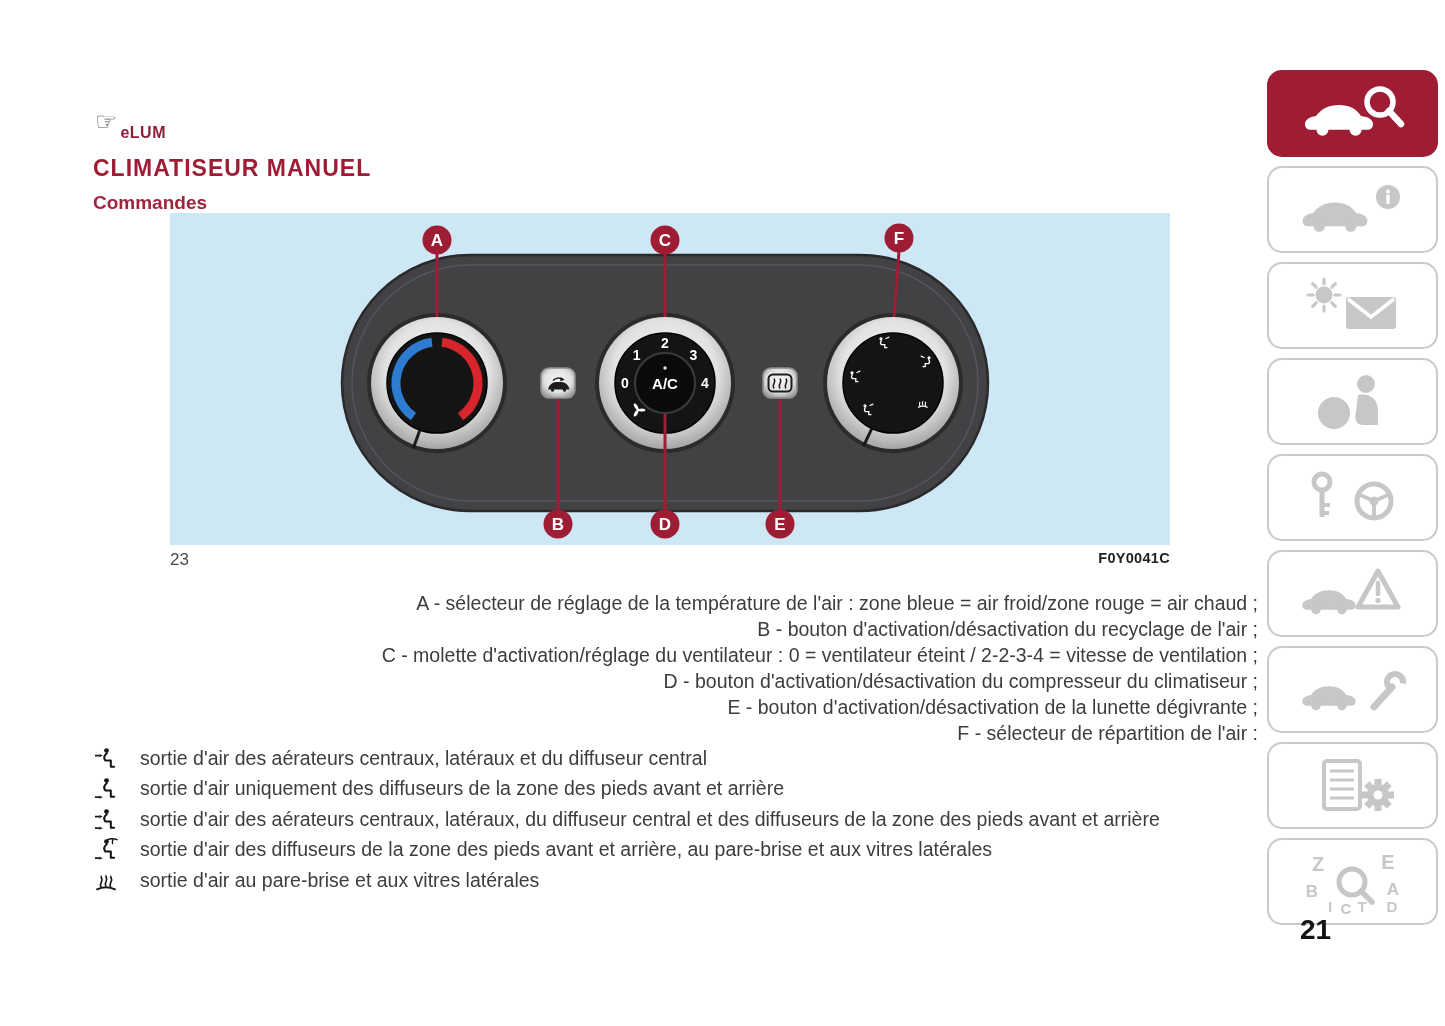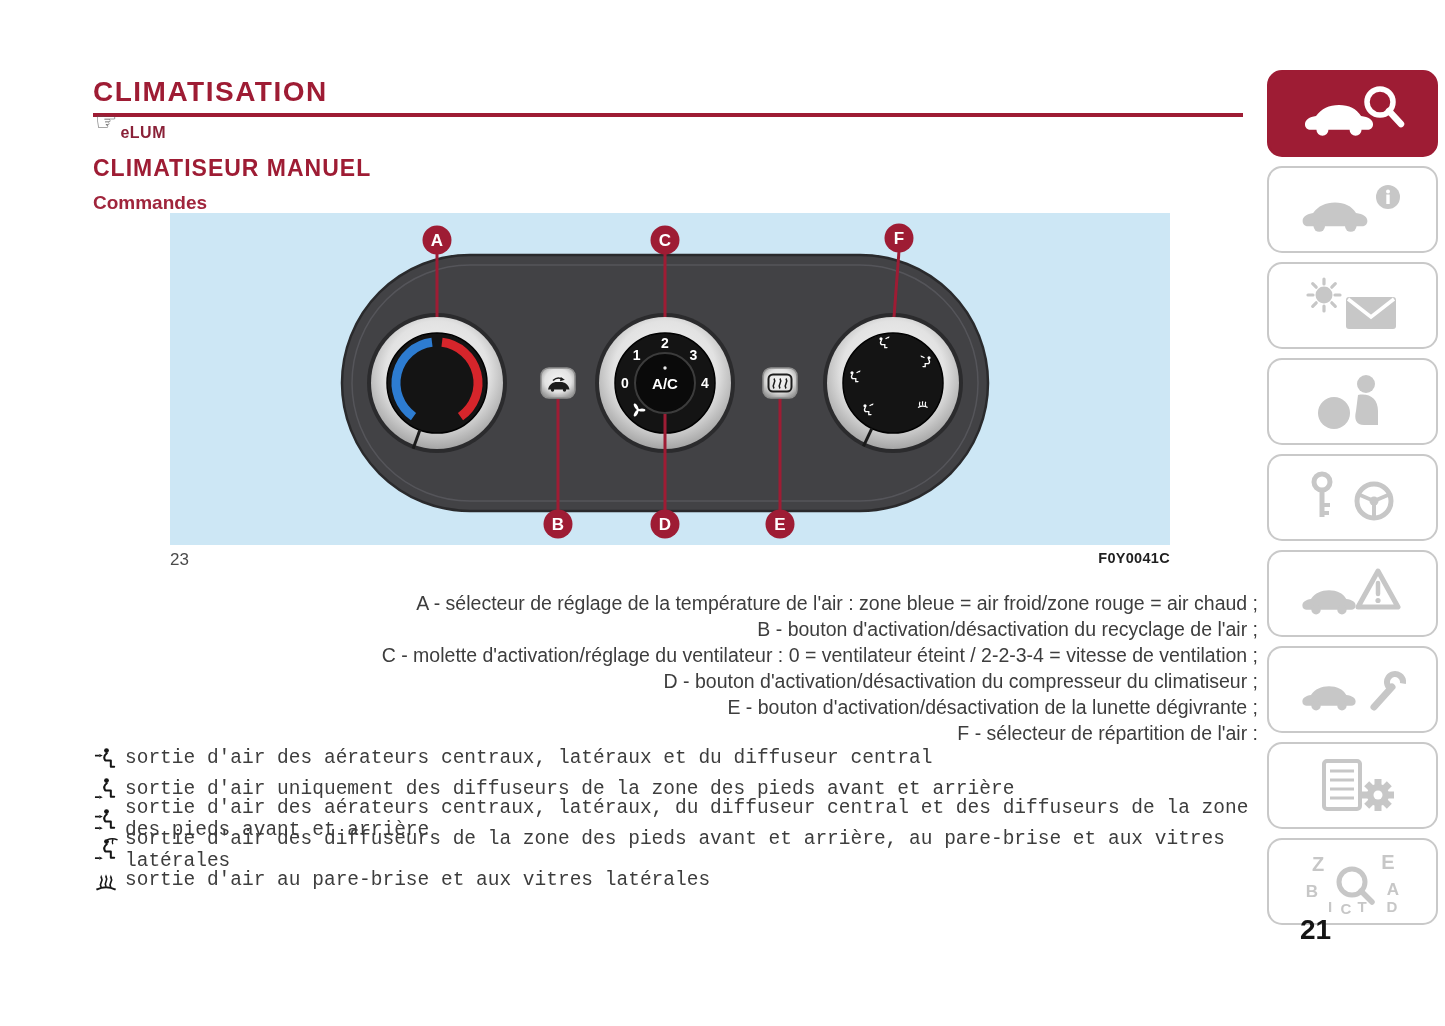--- a/index.html
+++ b/index.html
@@ -22,21 +22,21 @@
   #fig-num{font-size:17px;color:#4a4a4a;}
   #fig-code{font-size:14.5px;font-weight:bold;color:#1f1f1f;letter-spacing:.3px;}
   svg text{font-family:"Liberation Sans",sans-serif;}
 
   
   #descriptions{left:93px;top:590px;width:1165px;}
   #descriptions p{margin:0;font-size:19.5px;line-height:26px;color:#3d3d3d;text-align:right;}
 
   
   #distribution{left:93px;top:746px;width:1170px;}
-  .dist-row{display:flex;align-items:center;gap:5px;height:24px;margin-bottom:6.5px;font-family:Liberation Mono, monospace;}
+  .dist-row{display:flex;align-items:center;gap:20px;height:24px;margin-bottom:6.5px;}
   .dist-row svg{flex:0 0 auto;}
   .dist-text{font-size:19.5px;color:#3d3d3d;}
 
   
   #sidebar{left:1267px;top:70px;width:171px;display:flex;flex-direction:column;gap:9px;}
   .tab{box-sizing:border-box;width:171px;height:87px;border:2.5px solid #c9c9c9;border-radius:15px;
        background:#fff;display:flex;align-items:center;justify-content:center;color:#c7c7c7;}
   .tab.active{background:#9e1c34;border-color:#9e1c34;color:#ffffff;}
 
   #page-num{left:1300px;top:914px;font-size:28px;font-weight:bold;color:#141414;}
@@ -53,21 +53,20 @@
     </symbol>
     <symbol id="sym-seated" viewBox="0 0 26 26">
       <circle cx="13.5" cy="4.8" r="2.5" fill="currentColor"></circle>
       <path d="M13.8,7.6 C11.2,9.6 10.6,12.6 12.2,15 L18,15 L18,21.6 L21.5,21.6" fill="none" stroke="currentColor" stroke-width="2.1" stroke-linecap="round" stroke-linejoin="round"></path>
     </symbol>
   </defs>
 </svg>
 
 <div id="page">
 
-  <h1 id="main-title" class="abs">CLIMATISATION</h1>
 
   <div id="elum" class="abs">
     <span class="hand">☞</span>
     <span class="elum-text">eLUM</span>
   </div>
 
   <h2 id="subtitle" class="abs">CLIMATISEUR MANUEL</h2>
   <h3 id="section-h" class="abs">Commandes</h3>
 
   <div id="figure-box" class="abs">

